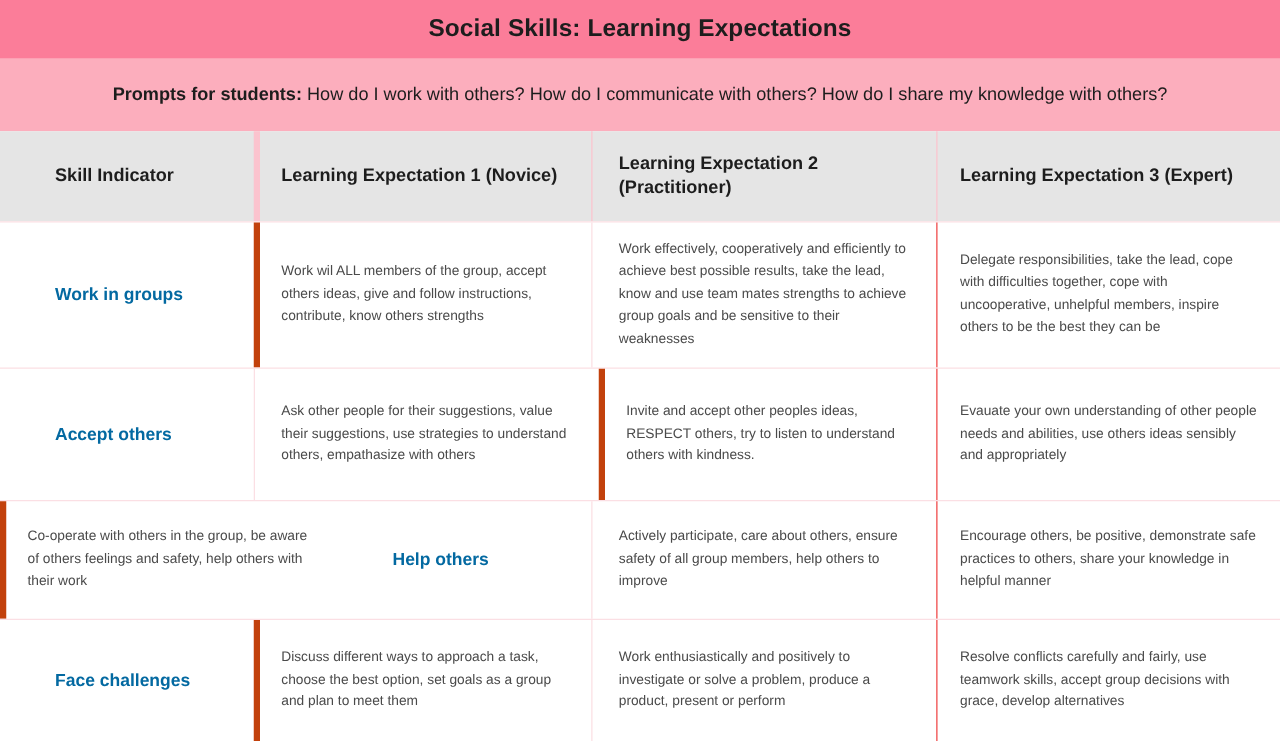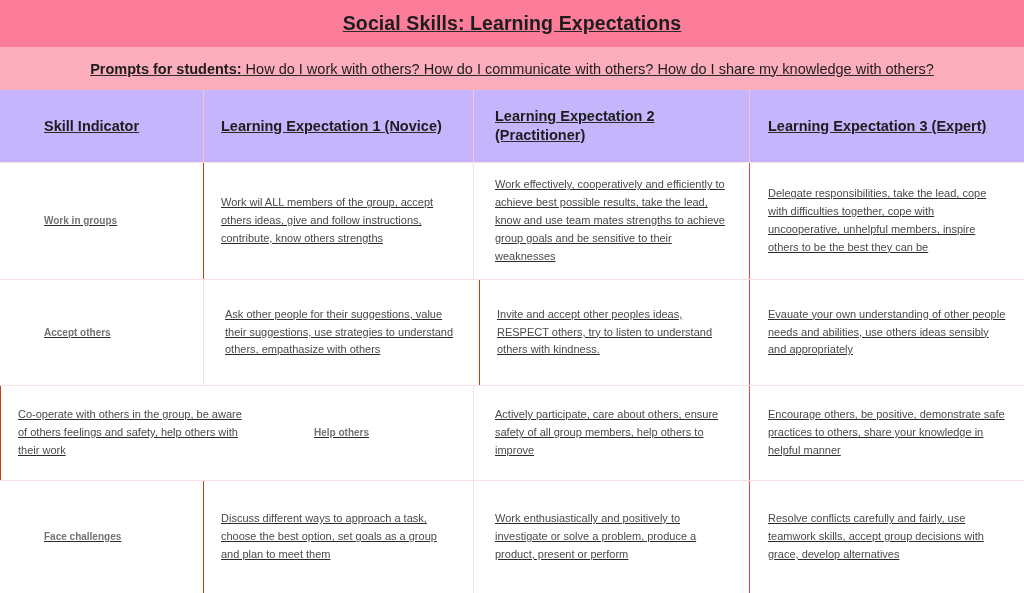--- a/index.html
+++ b/index.html
@@ -15,21 +15,20 @@
     overflow: hidden;
   }
 
   .sheet {
     width: 1024px;
     height: 593px;
     box-sizing: border-box;
     display: flex;
     flex-direction: column;
     background: #ffffff;
-    text-decoration: underline;
   }
 
   
   .title-band {
     height: 47px;
     background: #fb7d99;
     display: flex;
     align-items: center;
     justify-content: center;
     flex: 0 0 auto;
@@ -37,21 +36,21 @@
   .title-text {
     font-size: 19.5px;
     font-weight: bold;
     letter-spacing: 0.1px;
     color: #1d1d1d;
     text-align: center;
   }
 
   
   .prompt-band {
-    height: 43px;
+    height: 58px;
     background: #fcaebd;
     display: flex;
     align-items: center;
     justify-content: center;
     flex: 0 0 auto;
   }
   .prompt-text {
     font-size: 14.5px;
     color: #1d1d1d;
     text-align: center;
@@ -70,59 +69,59 @@
   }
 
   .row {
     display: flex;
     flex-direction: row;
     width: 100%;
     box-sizing: border-box;
   }
 
   .header-row {
-    background: #c4b5fd;
+    background: #e5e5e5;
     height: 72px;
     flex: 0 0 72px;
   }
 
   .body-row {
     border-top: 1px solid #fbdfe4;
     box-sizing: border-box;
   }
   .row-work     { flex: 0 0 117px; height: 117px; }
   .row-accept   { flex: 0 0 106px; height: 106px; }
   .row-help     { flex: 0 0 95px;  height: 95px;  }
   .row-face     { flex: 1 1 auto; }
 
   .cell {
     box-sizing: border-box;
     display: flex;
     align-items: center;
     padding: 0 16px;
   }
   .cell.c0 { flex: 0 0 203px; padding-left: 44px; }
-  .cell.c1 { flex: 0 0 270px; border-left: 1px solid #c2410c; padding-left: 17px; }
+  .cell.c1 { flex: 0 0 270px; border-left: 5px solid #c2410c; padding-left: 17px; }
   .cell.c2 { flex: 0 0 276px; border-left: 1px solid #fbdfe4; padding-left: 21px; }
   .cell.c3 { flex: 1 1 auto;  border-left: 1px solid #ef4444; padding-left: 18px; }
 
   .header-row .cell { border-left-color: #fbc3ce; }
   .header-row .cell.c0 { border-left: none; }
 
   .header-text {
     font-size: 14.5px;
     font-weight: bold;
     color: #1d1d1d;
     line-height: 1.3;
   }
 
   .indicator-text {
-    font-size: 10px;
-    font-weight: bold;
-    color: #737373;
+    font-size: 14px;
+    font-weight: bold;
+    color: #0369a1;
     line-height: 1.4;
   }
 
   .desc-text {
     font-size: 11px;
     font-weight: normal;
     color: #4a4a4a;
     line-height: 1.62;
   }
 </style>

